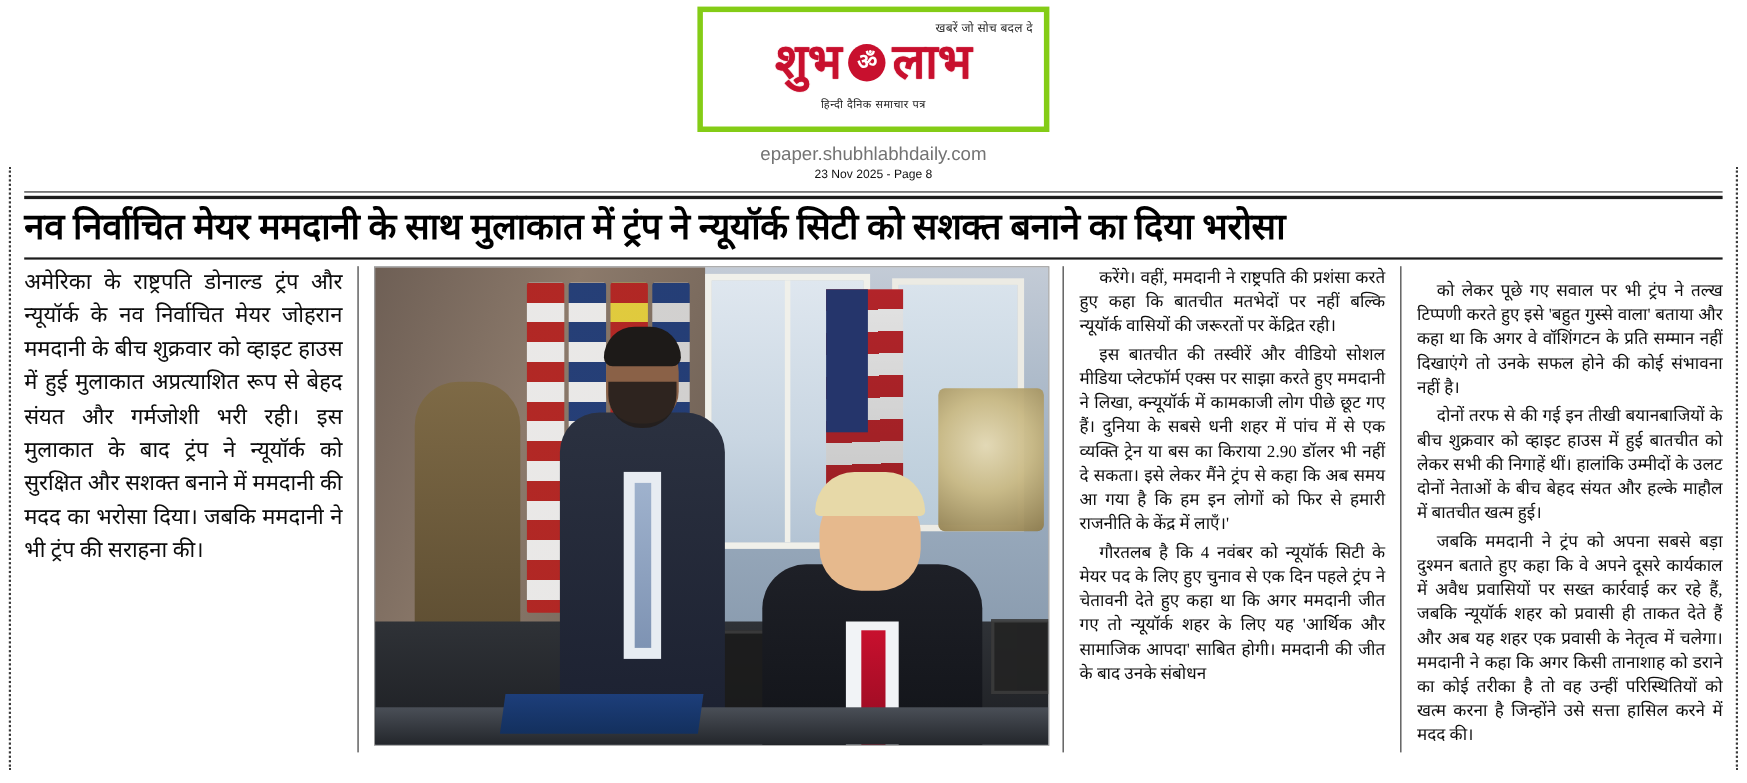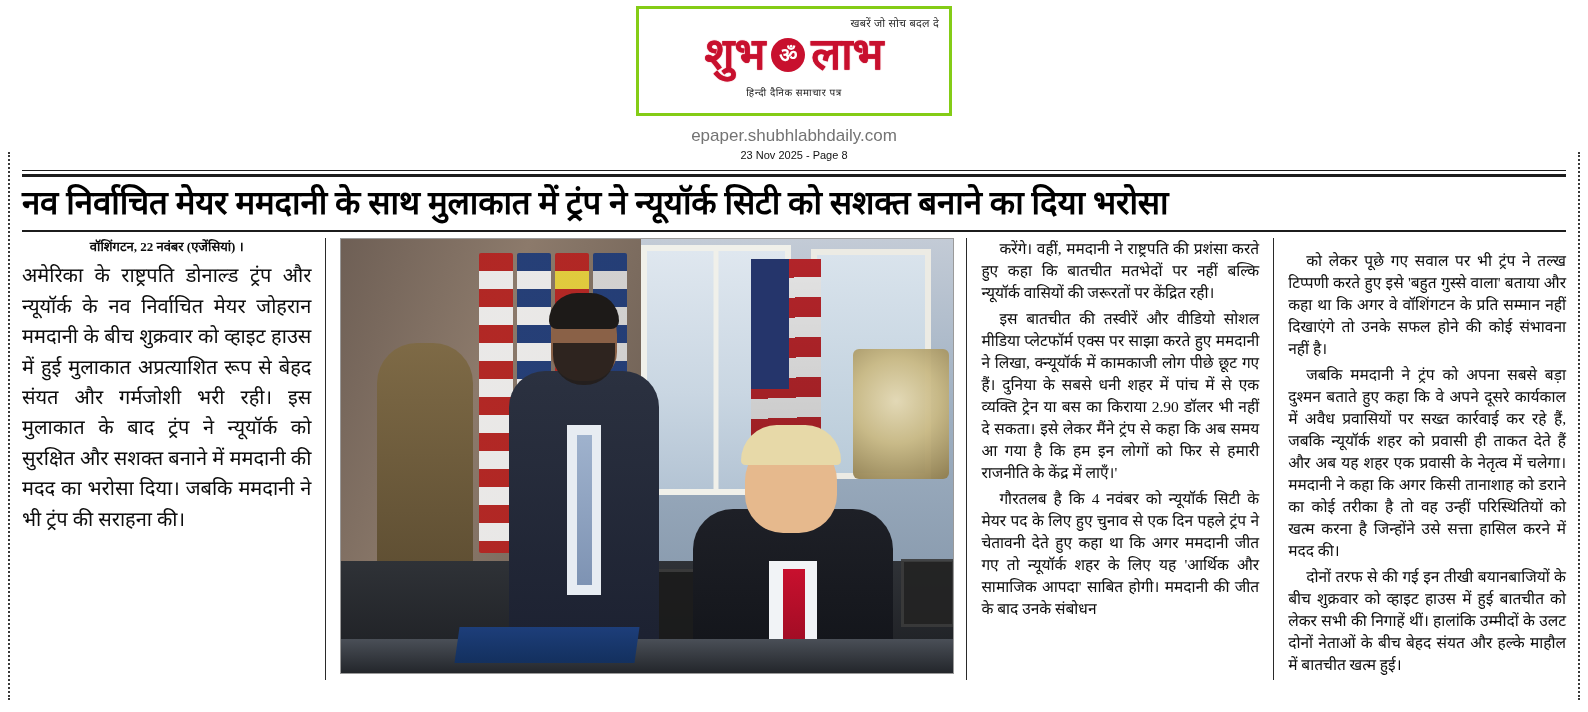--- a/index.html
+++ b/index.html
@@ -20,21 +20,21 @@
   .masthead {
     width: 1588px;
     padding-top: 6px;
     display: flex;
     flex-direction: column;
     align-items: center;
   }
   .logo-box {
     width: 310px;
     height: 104px;
-    border: 3px solid #84cc16;
+    border: 5px solid #84cc16;
     background: #ffffff;
     position: relative;
     display: flex;
     flex-direction: column;
     align-items: center;
     justify-content: center;
     overflow: hidden;
   }
   .logo-tagline-top {
     position: absolute;
@@ -370,21 +370,20 @@
 <div class="rule-thin"></div>
 <div class="rule-thick"></div>
 
 <div class="headline">नव निर्वाचित मेयर ममदानी के साथ मुलाकात में ट्रंप ने न्यूयॉर्क सिटी को सशक्त बनाने का दिया भरोसा</div>
 
 <div class="rule-after-headline"></div>
 
 <div class="body-area">
 
   <div class="col col-1">
-    <div class="dateline">वॉशिंगटन, 22 नवंबर (एजेंसियां) ।</div>
     <p class="lead">अमेरिका के राष्ट्रपति डोनाल्ड ट्रंप और न्यूयॉर्क के नव निर्वाचित मेयर जोहरान ममदानी के बीच शुक्रवार को व्हाइट हाउस में हुई मुलाकात अप्रत्याशित रूप से बेहद संयत और गर्मजोशी भरी रही। इस मुलाकात के बाद ट्रंप ने न्यूयॉर्क को सुरक्षित और सशक्त बनाने में ममदानी की मदद का भरोसा दिया। जबकि ममदानी ने भी ट्रंप की सराहना की।</p>
   </div>
 
   <div class="vrule"></div>
 
   <div class="col col-photo">
     <div class="photo">
       <div class="ph-flagwall"></div>
       <div class="ph-flag f1"></div>
       <div class="ph-flag f2"></div>
@@ -420,17 +419,17 @@
   <div class="col col-2">
     <p class="para">करेंगे। वहीं, ममदानी ने राष्ट्रपति की प्रशंसा करते हुए कहा कि बातचीत मतभेदों पर नहीं बल्कि न्यूयॉर्क वासियों की जरूरतों पर केंद्रित रही।</p>
     <p class="para">इस बातचीत की तस्वीरें और वीडियो सोशल मीडिया प्लेटफॉर्म एक्स पर साझा करते हुए ममदानी ने लिखा, क्न्यूयॉर्क में कामकाजी लोग पीछे छूट गए हैं। दुनिया के सबसे धनी शहर में पांच में से एक व्यक्ति ट्रेन या बस का किराया 2.90 डॉलर भी नहीं दे सकता। इसे लेकर मैंने ट्रंप से कहा कि अब समय आ गया है कि हम इन लोगों को फिर से हमारी राजनीति के केंद्र में लाएँ।'</p>
     <p class="para">गौरतलब है कि 4 नवंबर को न्यूयॉर्क सिटी के मेयर पद के लिए हुए चुनाव से एक दिन पहले ट्रंप ने चेतावनी देते हुए कहा था कि अगर ममदानी जीत गए तो न्यूयॉर्क शहर के लिए यह 'आर्थिक और सामाजिक आपदा' साबित होगी। ममदानी की जीत के बाद उनके संबोधन</p>
   </div>
 
   <div class="vrule"></div>
 
   <div class="col col-3">
     <p class="para">को लेकर पूछे गए सवाल पर भी ट्रंप ने तल्ख टिप्पणी करते हुए इसे 'बहुत गुस्से वाला' बताया और कहा था कि अगर वे वॉशिंगटन के प्रति सम्मान नहीं दिखाएंगे तो उनके सफल होने की कोई संभावना नहीं है।</p>
+    <p class="para">दोनों तरफ से की गई इन तीखी बयानबाजियों के बीच शुक्रवार को व्हाइट हाउस में हुई बातचीत को लेकर सभी की निगाहें थीं। हालांकि उम्मीदों के उलट दोनों नेताओं के बीच बेहद संयत और हल्के माहौल में बातचीत खत्म हुई।</p>
     <p class="para">जबकि ममदानी ने ट्रंप को अपना सबसे बड़ा दुश्मन बताते हुए कहा कि वे अपने दूसरे कार्यकाल में अवैध प्रवासियों पर सख्त कार्रवाई कर रहे हैं, जबकि न्यूयॉर्क शहर को प्रवासी ही ताकत देते हैं और अब यह शहर एक प्रवासी के नेतृत्व में चलेगा। ममदानी ने कहा कि अगर किसी तानाशाह को डराने का कोई तरीका है तो वह उन्हीं परिस्थितियों को खत्म करना है जिन्होंने उसे सत्ता हासिल करने में मदद की।</p>
-    <p class="para">दोनों तरफ से की गई इन तीखी बयानबाजियों के बीच शुक्रवार को व्हाइट हाउस में हुई बातचीत को लेकर सभी की निगाहें थीं। हालांकि उम्मीदों के उलट दोनों नेताओं के बीच बेहद संयत और हल्के माहौल में बातचीत खत्म हुई।</p>
   </div>
 
 </div>
 
 </body></html>

